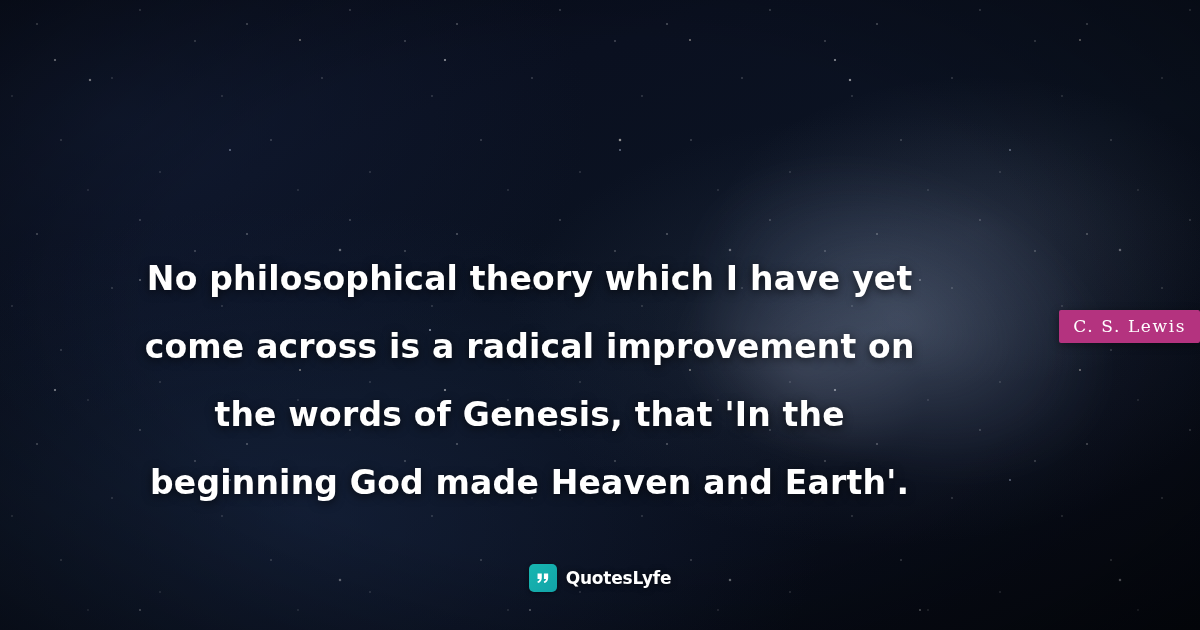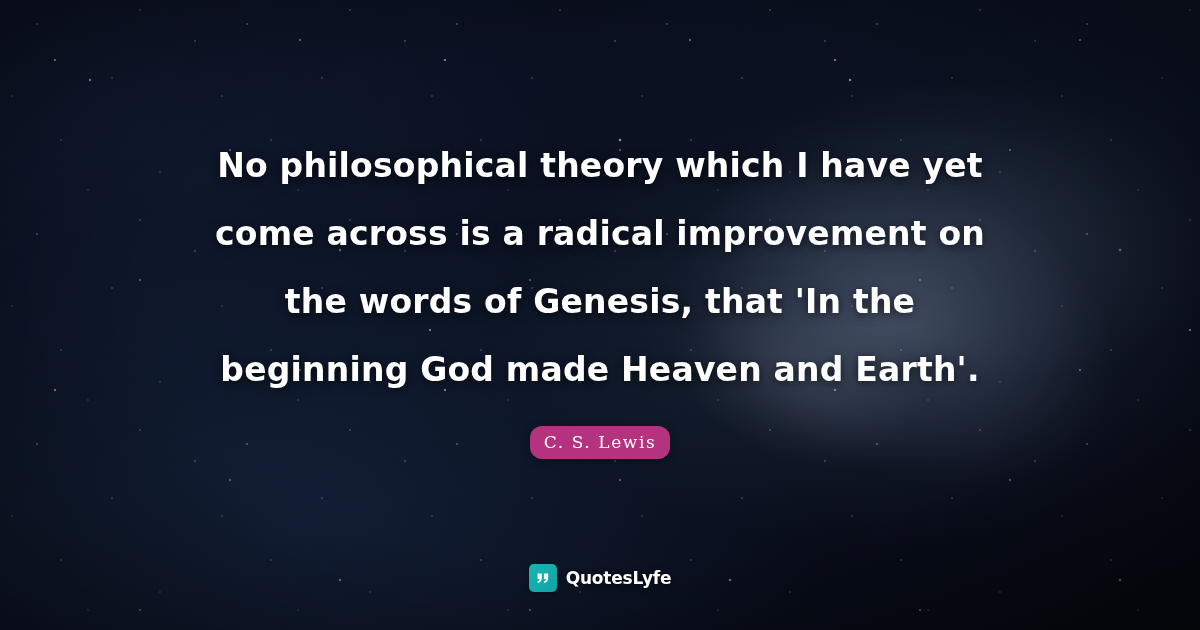--- a/index.html
+++ b/index.html
@@ -80,21 +80,21 @@
     filter: blur(6px);
     pointer-events: none;
   }
 
   #content {
     position: relative;
     z-index: 5;
     width: 100%;
     height: 100%;
     display: flex;
-    flex-direction: column;
+    flex-direction: row;
     align-items: center;
   }
 
   #quote-text {
     width: 820px;
     margin: 132px auto 0 auto;
     text-align: center;
     color: #ffffff;
     font-family: "DejaVu Sans", sans-serif;
     font-weight: bold;
@@ -110,21 +110,21 @@
     justify-content: center;
   }
   #author {
     display: inline-block;
     background: #b4337f;
     color: #ffffff;
     font-family: "DejaVu Serif", serif;
     font-size: 17px;
     letter-spacing: 1.6px;
     padding: 6px 14px 7px 14px;
-    border-radius: 12px;
+    border-radius: 2px;
     box-shadow: 0 2px 8px rgba(0,0,0,0.4);
   }
 
   #brand {
     position: absolute;
     left: 0;
     right: 0;
     bottom: 38px;
     display: flex;
     align-items: center;

